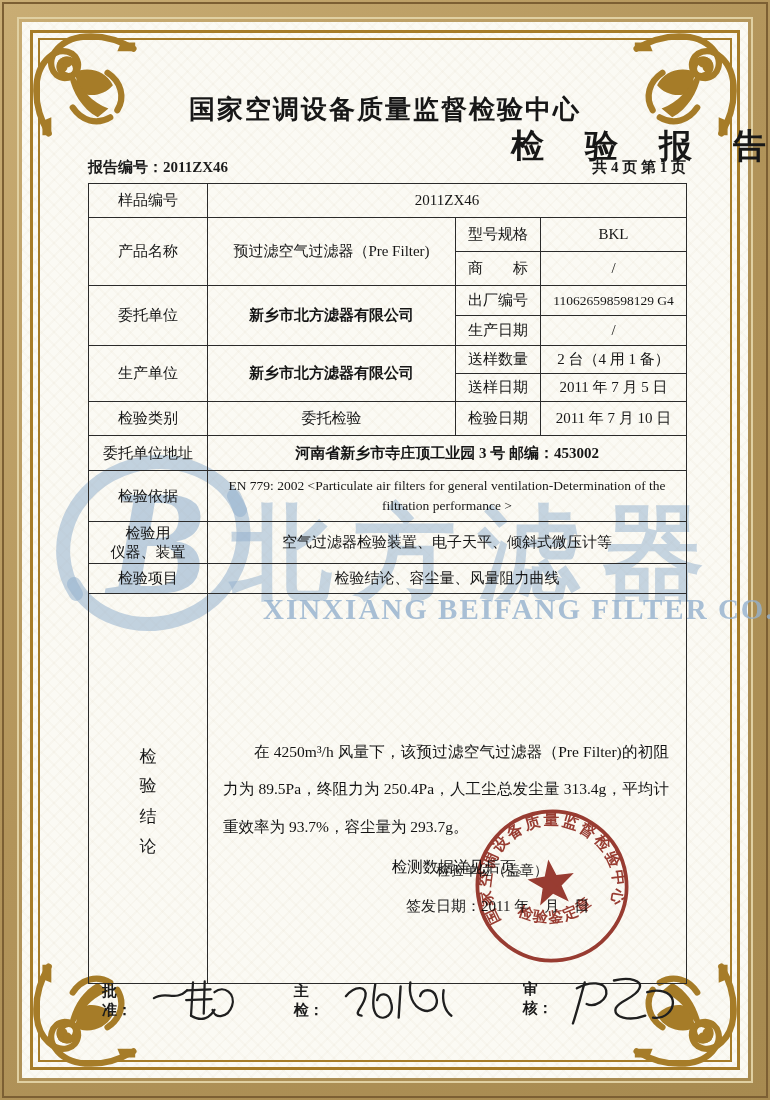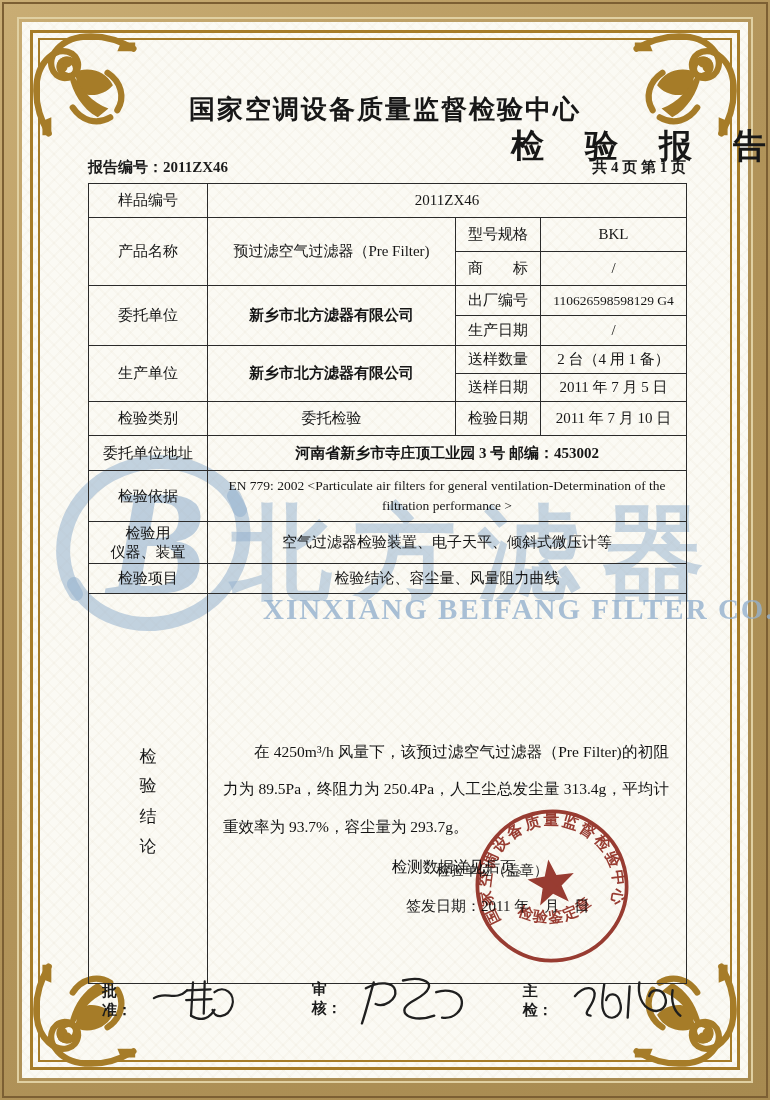--- a/index.html
+++ b/index.html
@@ -229,37 +229,37 @@
           <path d="M4,22 C16,14 26,26 38,14"></path>
           <path d="M44,6 L42,40"></path>
           <path d="M56,5 L55,38"></path>
           <path d="M38,14 L62,13"></path>
           <path d="M37,24 L63,23"></path>
           <path d="M42,40 C52,46 60,44 66,34"></path>
           <path d="M66,16 C76,8 88,18 84,30 C80,42 66,44 64,34"></path>
         </g>
       </svg>
     </div>
-    <div class="sig-block sig-review">
-      <span>审核：</span>
-      <svg class="sig" width="120" height="56" viewBox="0 0 120 56">
-        <g fill="none" stroke="#1f1f1f" stroke-width="2.4" stroke-linecap="round">
-          <path d="M14,8 C10,22 6,38 2,50"></path>
-          <path d="M6,14 C20,6 34,8 36,16 C38,26 24,34 16,30"></path>
-          <path d="M44,6 C60,2 74,6 70,14 C66,24 50,26 46,34 C42,44 60,48 76,42"></path>
-          <path d="M78,18 C90,14 102,18 104,26 C106,36 96,46 84,44"></path>
-        </g>
-      </svg>
-    </div>
     <div class="sig-block sig-chief">
       <span>主检：</span>
       <svg class="sig" width="120" height="52" viewBox="0 0 120 52">
         <g fill="none" stroke="#1f1f1f" stroke-width="2.4" stroke-linecap="round">
           <path d="M4,20 C14,8 26,10 24,20 C22,32 10,38 20,40"></path>
           <path d="M34,8 C32,22 30,34 36,40 C44,46 54,38 50,26 C48,16 38,16 36,24"></path>
           <path d="M60,10 L58,42"></path>
           <path d="M70,6 C68,18 72,30 82,34 C92,38 100,30 96,20 C93,12 82,12 80,20"></path>
           <path d="M104,14 C102,26 106,36 112,40"></path>
         </g>
       </svg>
     </div>
+    <div class="sig-block sig-review">
+      <span>审核：</span>
+      <svg class="sig" width="120" height="56" viewBox="0 0 120 56">
+        <g fill="none" stroke="#1f1f1f" stroke-width="2.4" stroke-linecap="round">
+          <path d="M14,8 C10,22 6,38 2,50"></path>
+          <path d="M6,14 C20,6 34,8 36,16 C38,26 24,34 16,30"></path>
+          <path d="M44,6 C60,2 74,6 70,14 C66,24 50,26 46,34 C42,44 60,48 76,42"></path>
+          <path d="M78,18 C90,14 102,18 104,26 C106,36 96,46 84,44"></path>
+        </g>
+      </svg>
+    </div>
   </div>
 </div>
 
 </body></html>

